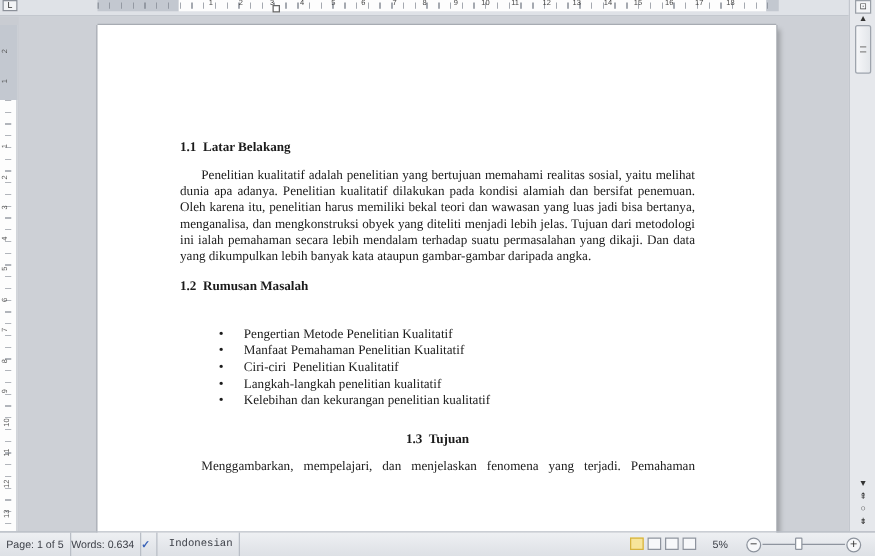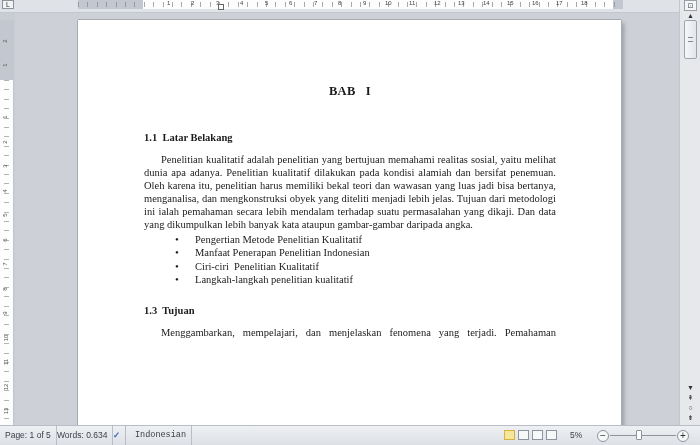--- a/index.html
+++ b/index.html
@@ -110,33 +110,34 @@
     <span style="top:290px">9</span>
     <span style="top:315px">10</span>
     <span style="top:339px">11</span>
     <span style="top:364px">12</span>
     <span style="top:388px">13</span>
   </div>
 </div>
 
 <div class="page">
   <div class="doc">
-    <div class="chap" style="white-space:pre;">BAB   I</div>
 
     <div class="h2" style="margin-top:30px; white-space:pre;">1.1  Latar Belakang</div>
     <p class="para" style="margin-top:8px;">Penelitian kualitatif adalah penelitian yang bertujuan memahami realitas sosial, yaitu melihat dunia apa adanya. Penelitian kualitatif dilakukan pada kondisi alamiah dan bersifat penemuan. Oleh karena itu, penelitian harus memiliki bekal teori dan wawasan yang luas jadi bisa bertanya, menganalisa, dan mengkonstruksi obyek yang diteliti menjadi lebih jelas. Tujuan dari metodologi ini ialah pemahaman secara lebih mendalam terhadap suatu permasalahan yang dikaji. Dan data yang dikumpulkan lebih banyak kata ataupun gambar-gambar daripada angka.</p>
 
-    <ul class="bullets" style="margin-top:2px;">
+    <div class="h2" style="margin-top:11px; white-space:pre;">1.2  Rumusan Masalah</div>
+    <ul class="bullets" style="margin-top:24px;">
       <li>Pengertian Metode Penelitian Kualitatif</li>
-      <li>Manfaat Penerapan Penelitian Indonesian</li>
+      <li>Manfaat Pemahaman Penelitian Kualitatif</li>
       <li style="white-space:pre;">Ciri-ciri  Penelitian Kualitatif</li>
       <li>Langkah-langkah penelitian kualitatif</li>
+      <li>Kelebihan dan kekurangan penelitian kualitatif</li>
     </ul>
 
-    <div class="h2" style="margin-top:18px; white-space:pre;">1.3  Tujuan</div>
+    <div class="h2" style="margin-top:18px; white-space:pre;text-align:center;">1.3  Tujuan</div>
     <p class="para" style="margin-top:8px; text-align-last: justify;">Menggambarkan, mempelajari, dan menjelaskan fenomena yang terjadi. Pemahaman</p>
   </div>
 </div>
 
 <div class="vscroll">
   <div class="ruler-toggle">⊡</div>
   <div class="sb-btn" style="top:11px;">▲</div>
   <div class="sb-thumb">
       <div class="grip"></div>
     </div>

